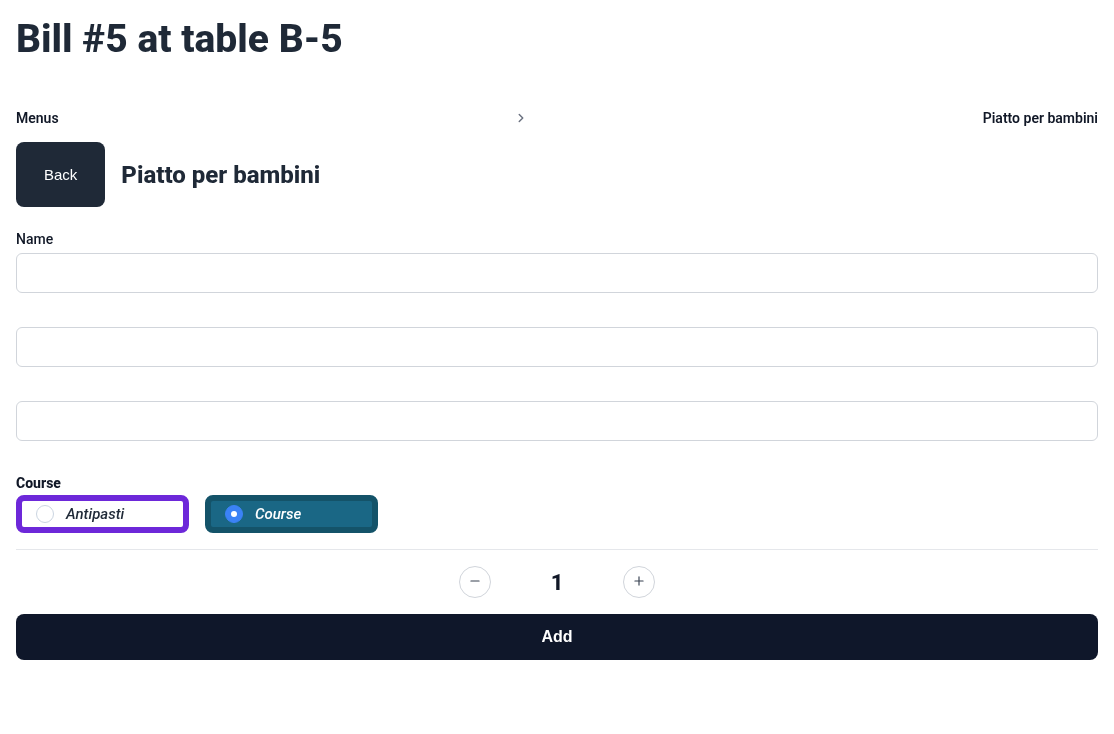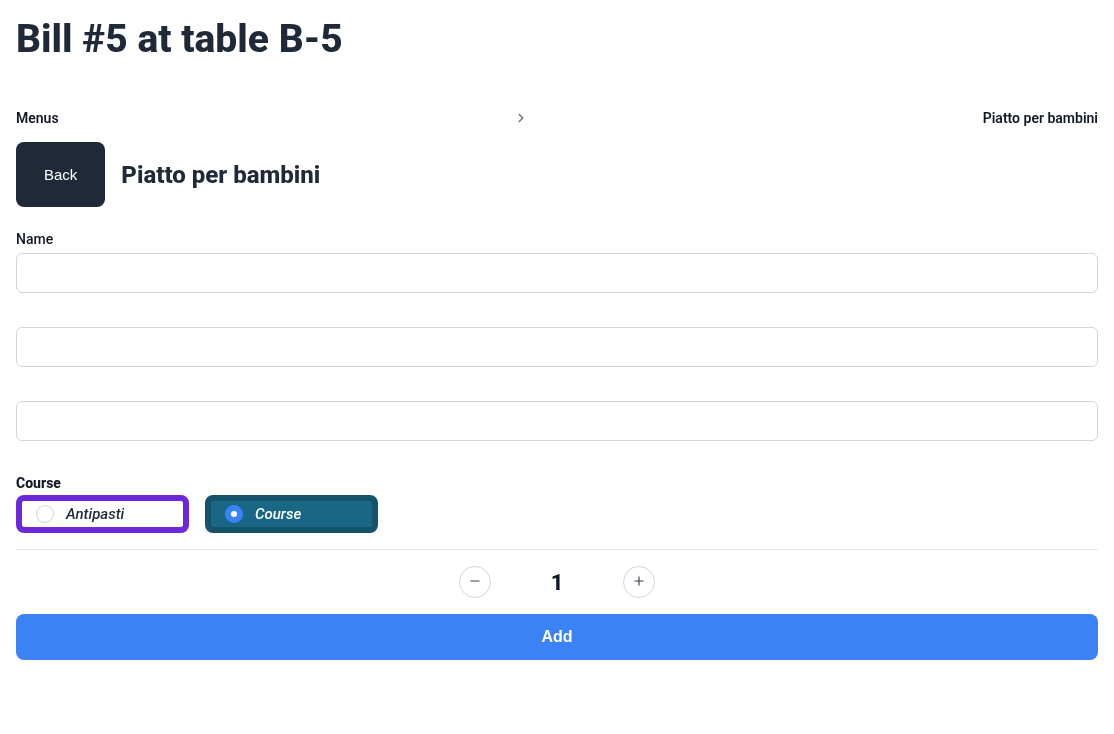--- a/index.html
+++ b/index.html
@@ -151,21 +151,21 @@
     }
     .qty-value {
       font-size: 22px;
       font-weight: 800;
       color: #111827;
       min-width: 20px;
       text-align: center;
     }
     .add-btn {
       width: 100%;
-      background: #3b82f6;
+      background: #0f172a;
       color: #fff;
       border: none;
       border-radius: 8px;
       padding: 14px 0;
       font-size: 16px;
       font-weight: 700;
       cursor: pointer;
     }
   </style>
 </head>

